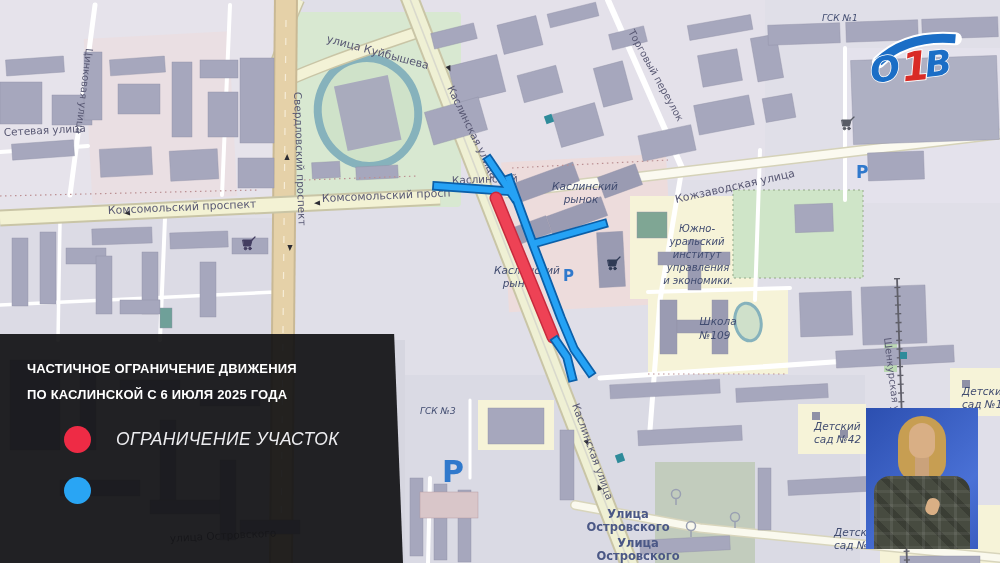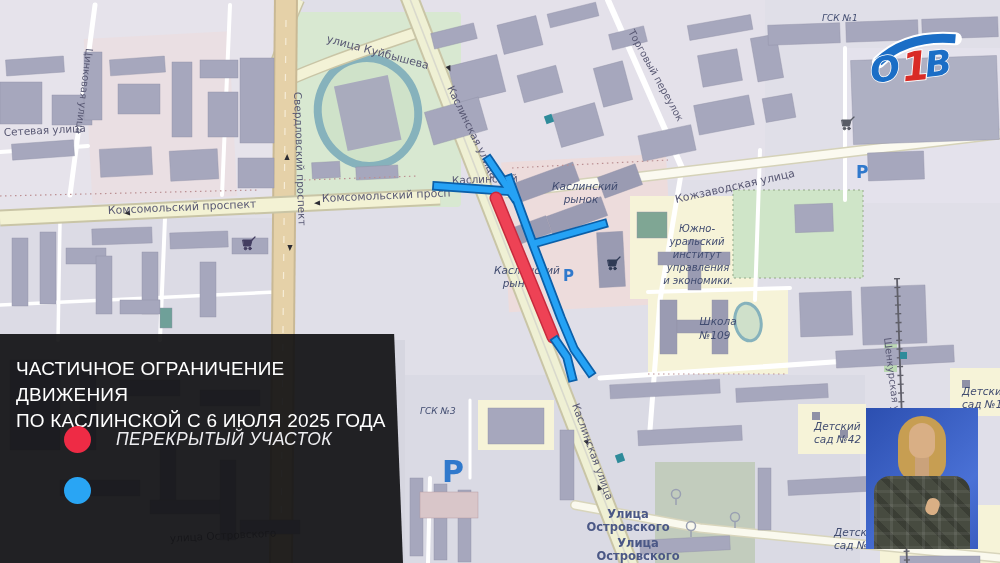--- a/index.html
+++ b/index.html
@@ -9,22 +9,22 @@
   svg text{font-family:"DejaVu Sans",sans-serif;}
   .st{fill:#585873;}
   .poi{fill:#414c70;font-style:italic;}
   .ost{fill:#4b5886;font-weight:600;}
   .pk{fill:#3079cc;font-weight:bold;}
   
   .panel{position:absolute;left:0;top:334px;width:403px;height:229px;
     background:rgba(13,13,16,0.9);
     clip-path:polygon(0 0,97.8% 0,100% 100%,0 100%);
     color:#fff;font-family:"Liberation Sans","DejaVu Sans",sans-serif;}
-  .title{position:absolute;left:16px;top:22px;width:372px;
-    font-size:19px;font-weight:400;line-height:26px;letter-spacing:.2px;}
+  .title{position:absolute;left:27px;top:22px;width:372px;
+    font-size:13px;font-weight:700;line-height:26px;letter-spacing:.2px;}
   .legend-row{position:absolute;left:64px;display:flex;align-items:center;gap:25px;}
   .legend-row.r1{top:92px;}
   .legend-row.r2{top:143px;}
   .sw{width:27px;height:27px;border-radius:50%;flex:0 0 auto;}
   .sw.red{background:#ee2b45;}
   .sw.blue{background:#29a5f4;}
   .legend-label{font-style:italic;font-size:17.5px;letter-spacing:.4px;color:#ededf0;white-space:nowrap;}
   
   .logo{position:absolute;left:868px;top:28px;width:96px;height:56px;}
   
@@ -342,21 +342,21 @@
   </g>
 </svg>
 
 <div class="panel">
   <div class="title">
     <div>ЧАСТИЧНОЕ ОГРАНИЧЕНИЕ ДВИЖЕНИЯ</div>
     <div>ПО КАСЛИНСКОЙ С 6 ИЮЛЯ 2025 ГОДА</div>
   </div>
   <div class="legend-row r1">
     <div class="sw red"></div>
-    <div class="legend-label">ПЕРЕКРЫТЫЙ УЧАСТОК</div>
+    <div class="legend-label">ОГРАНИЧЕНИЕ УЧАСТОК</div>
   </div>
   <div class="legend-row r2">
     <div class="sw blue"></div>
   </div>
 </div>
 
 <div class="logo">
   <svg width="96" height="56" viewBox="0 0 96 56">
     <g transform="rotate(-6 48 28)">
       <path d="M10,30 C32,13 58,9 89,15" fill="none" stroke="#ffffff" stroke-width="13" stroke-linecap="round"></path>

